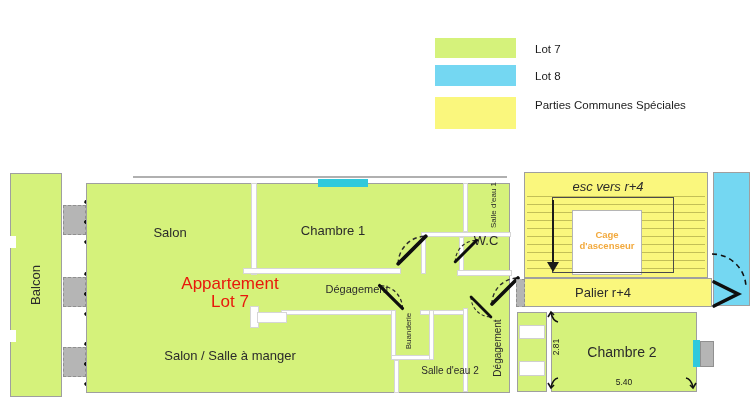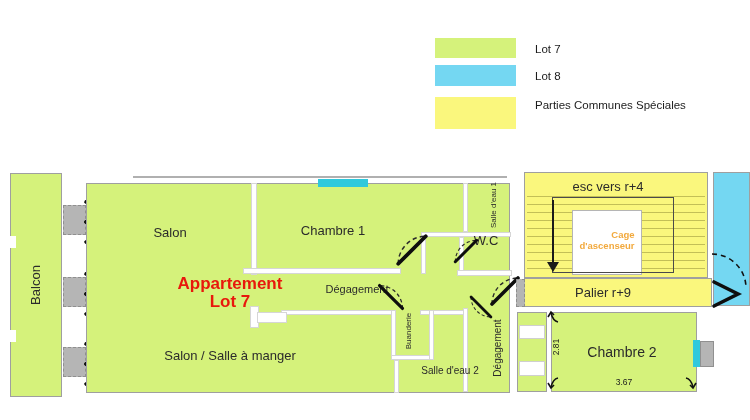--- a/index.html
+++ b/index.html
@@ -6,21 +6,21 @@
   .canvas{position:relative;width:750px;height:420px;background:#fff;overflow:hidden;
           font-family:"Liberation Sans", sans-serif;color:#2b2b2b;}
   .abs{position:absolute;box-sizing:border-box;}
   .area{position:absolute;box-sizing:border-box;border:1px solid #9f9f9f;}
   .wall{position:absolute;box-sizing:border-box;background:#fff;border:1px solid #d6d6d6;}
   .hlabel{position:absolute;transform:translate(-50%,-50%);white-space:nowrap;}
   .vlabel{position:absolute;transform:translate(-50%,-50%) rotate(-90deg);white-space:nowrap;}
   .room{font-size:13px;color:#2b2b2b;}
   .small{font-size:10px;}
   .tiny{font-size:8px;}
-  .apt-title{font-weight:bold;font-size:17px;line-height:18px;text-align:center;}
+  .apt-title{font-weight:normal;font-size:17px;line-height:18px;text-align:center;}
   .legend-title{font-size:17px;font-weight:600;color:#1c1c1c;}
   .legend-label{font-size:11.5px;color:#1c1c1c;line-height:16px;}
   .swatch{position:absolute;box-sizing:border-box;}
   .gwin{position:absolute;box-sizing:border-box;background:#b5b5b5;border:1.5px dashed #8f8f8f;}
   .stairs-stripes{position:absolute;background:repeating-linear-gradient(
       to bottom, rgba(105,100,25,.38) 0 1px, transparent 1px 8px);}
   .stair-outline{position:absolute;border:1px solid #4a4a4a;background:transparent;}
   .door .arc{fill:none;stroke:#2a2a2a;stroke-width:1.4;stroke-dasharray:4 3;}
   .door .leaf{stroke:#0e0e0e;stroke-width:3.6;stroke-linecap:round;}
   .chev{fill:none;stroke:#0e0e0e;stroke-width:3.6;stroke-linecap:round;stroke-linejoin:miter;}
@@ -128,47 +128,47 @@
   <div class="area" style="left: 524px; top: 172px; width: 184px; height: 106px; background-color: rgb(250, 247, 125);"></div>
   <div class="area" style="left: 524px; top: 278px; width: 188px; height: 29px; background-color: rgb(250, 247, 125);"></div>
 
   <div class="stairs-stripes" style="left:527px;top:196px;width:178px;height:80px;"></div>
   <div class="abs" style="left:572px;top:210px;width:70px;height:65px;background:#fff;border:1px solid #b5b5b5;"></div>
   <div class="stair-outline" style="left:552px;top:197px;width:120px;height:74px;"></div>
 
   <div class="abs" style="left:552px;top:200px;width:2px;height:64px;background:#1a1a1a;"></div>
   <div class="abs" style="left:547px;top:262px;width:0;height:0;border-left:6px solid transparent;border-right:6px solid transparent;border-top:10px solid #1a1a1a;"></div>
 
-  <div class="hlabel room" style="left:608px;top:186px;font-size:13px;">esc vers r+4</div>
-  <div class="hlabel" style="left: 607px; top: 240px; font-size: 9.5px; font-weight: 600; text-align: right; line-height: 11px; color: rgb(242, 169, 61);">
+  <div class="hlabel room" style="left:608px;top:186px;font-size:13px;font-style:italic;">esc vers r+4</div>
+  <div class="hlabel" style="left: 607px; top: 240px; font-size: 9.5px; font-weight: 600; text-align: center; line-height: 11px; color: rgb(242, 169, 61);">
     <div>Cage</div>
     <div>d'ascenseur</div>
   </div>
-  <div class="hlabel room" style="left:603px;top:292px;font-size:13px;">Palier r+9</div>
+  <div class="hlabel room" style="left:603px;top:292px;font-size:13px;">Palier r+4</div>
 
   <div class="gwin" style="left:516px;top:279px;width:9px;height:28px;"></div>
 
   <div class="area" style="left: 713px; top: 172px; width: 37px; height: 134px; background-color: rgb(116, 215, 242);"></div>
   <svg style="left:706px;top:252px;" width="42" height="58" viewBox="0 0 42 58">
     <path class="tick" style="stroke-dasharray:5 4;stroke-width:1.6;" d="M6,2 A34,34 0 0 1 40,36" fill="none"></path>
     <polyline class="chev" points="8,30 32,42 8,54"></polyline>
   </svg>
 
   <div class="area" style="left: 517px; top: 312px; width: 30px; height: 80px; background-color: rgb(213, 242, 123);"></div>
   <div class="abs" style="left:519px;top:325px;width:26px;height:14px;background:#fff;border:1px solid #cfcfcf;"></div>
   <div class="abs" style="left:519px;top:361px;width:26px;height:15px;background:#fff;border:1px solid #cfcfcf;"></div>
 
   <div class="area" style="left: 551px; top: 312px; width: 146px; height: 80px; background-color: rgb(213, 242, 123);"></div>
   <div class="hlabel room" style="left:622px;top:352px;font-size:14px;">Chambre 2</div>
 
   <div class="abs" style="left: 693px; top: 340px; width: 7px; height: 27px; background-color: rgb(47, 201, 220);"></div>
   <div class="abs" style="left:700px;top:341px;width:14px;height:26px;background:#b5b5b5;border:1px solid #909090;"></div>
 
   <div class="vlabel dim" style="left:556px;top:347px;">2.81</div>
-  <div class="hlabel dim" style="left:624px;top:382px;">3.67</div>
+  <div class="hlabel dim" style="left:624px;top:382px;">5.40</div>
   <svg style="left:548px;top:311px;" width="12" height="12" viewBox="0 0 12 12">
     <path class="tick" d="M10,11 Q5,10 3,2"></path>
       <path class="tick" d="M0,6 L3,1 L6,4"></path>
   </svg>
   <svg style="left:548px;top:377px;transform:scaleY(-1);" width="12" height="12" viewBox="0 0 12 12">
     <path class="tick" d="M10,11 Q5,10 3,2"></path>
       <path class="tick" d="M0,6 L3,1 L6,4"></path>
   </svg>
   <svg style="left:684px;top:377px;transform:scale(-1,-1);" width="12" height="12" viewBox="0 0 12 12">
     <path class="tick" d="M10,11 Q5,10 3,2"></path>

